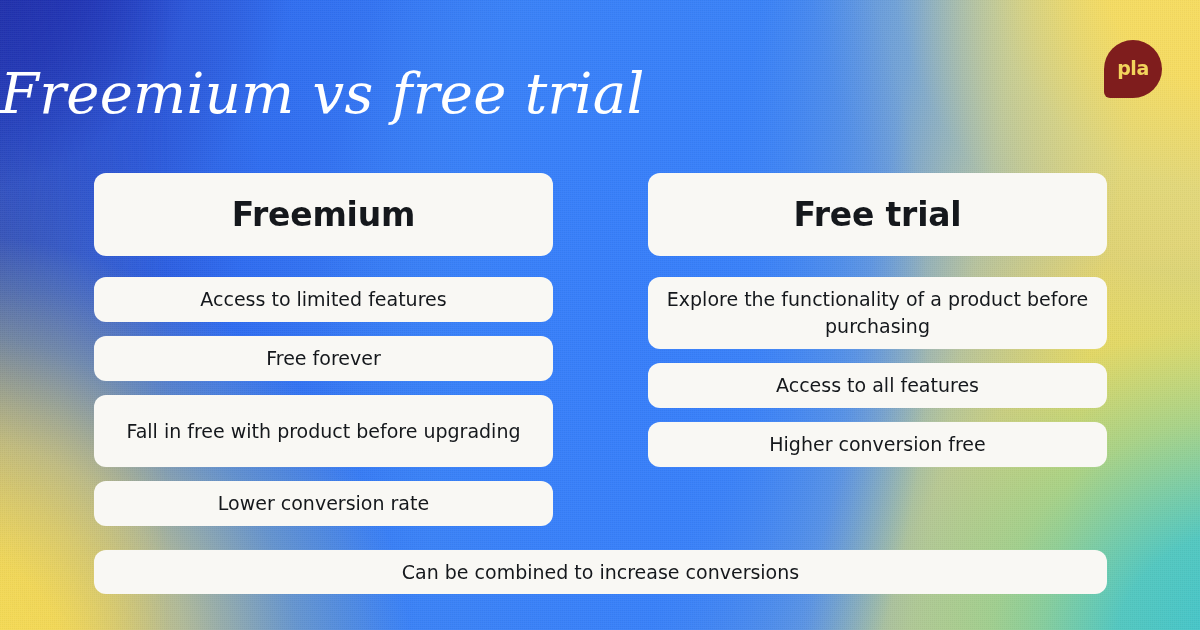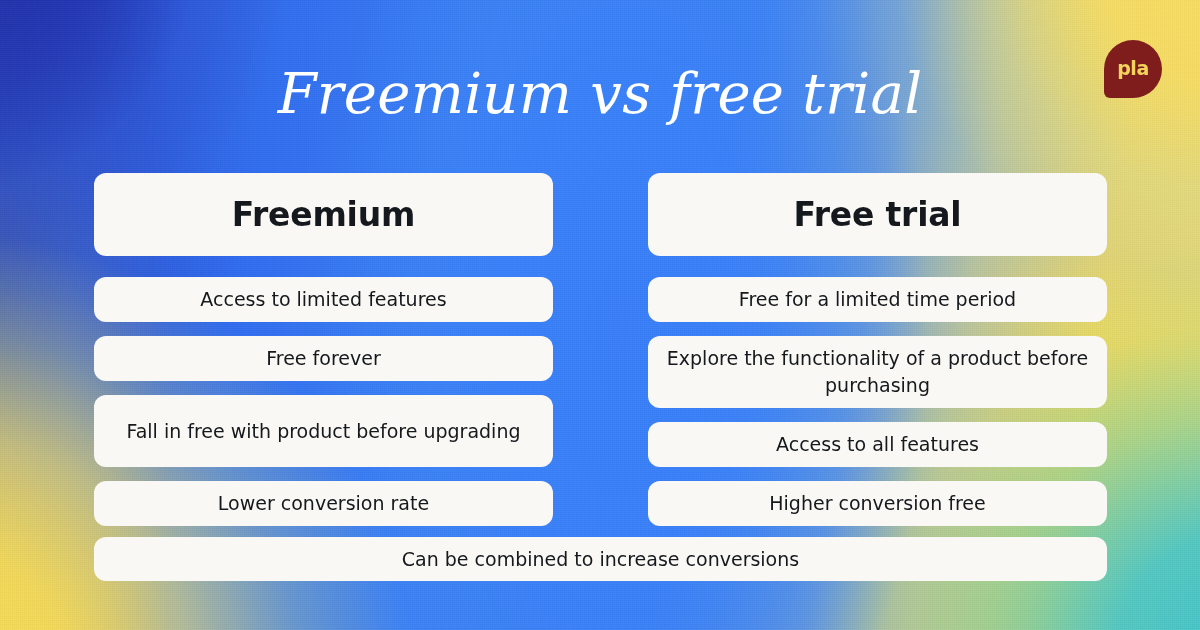--- a/index.html
+++ b/index.html
@@ -129,21 +129,21 @@
     color: #f3d45c;
     line-height: 1;
     transform: translateY(-1px);
   }
 
   .title {
     position: absolute;
     top: 56px;
     left: 0;
     width: 1200px;
-    text-align: center;
+    text-align: left;
     font-family: "DejaVu Serif", "Liberation Serif", serif;
     font-style: italic;
     font-weight: normal;
     font-size: 56px;
     line-height: 76px;
     color: #ffffff;
     letter-spacing: 0.3px;
   }
 
   .grid {
@@ -187,21 +187,21 @@
     font-size: 19px;
     font-weight: normal;
     line-height: 27px;
     padding: 6px 16px;
   }
   .card-row.h1 { height: 45px; margin-bottom: 14px; }
   .card-row.h2 { height: 72px; margin-bottom: 14px; }
   .card-row.last { margin-bottom: 0; }
 
   .card-full {
-    margin-top: 11px;
+    margin-top: 24px;
     height: 44px;
     font-size: 19px;
     font-weight: normal;
   }
 </style>
 </head>
 <body>
 
 <div class="canvas">
 
@@ -229,21 +229,20 @@
         <div class="column">
           <div class="card card-head">Freemium</div>
           <div class="card card-row h1">Access to limited features</div>
           <div class="card card-row h1">Free forever</div>
           <div class="card card-row h2">Fall in free with product before upgrading</div>
           <div class="card card-row h1 last">Lower conversion rate</div>
         </div>
 
         <div class="column">
           <div class="card card-head">Free trial</div>
-          <div class="card card-row h1">Free for a limited time period</div>
           <div class="card card-row h2">Explore the functionality of a product before purchasing</div>
           <div class="card card-row h1">Access to all features</div>
           <div class="card card-row h1 last">Higher conversion free</div>
         </div>
 
       </div>
 
       <div class="card card-full">Can be combined to increase conversions</div>
 
     </div>

